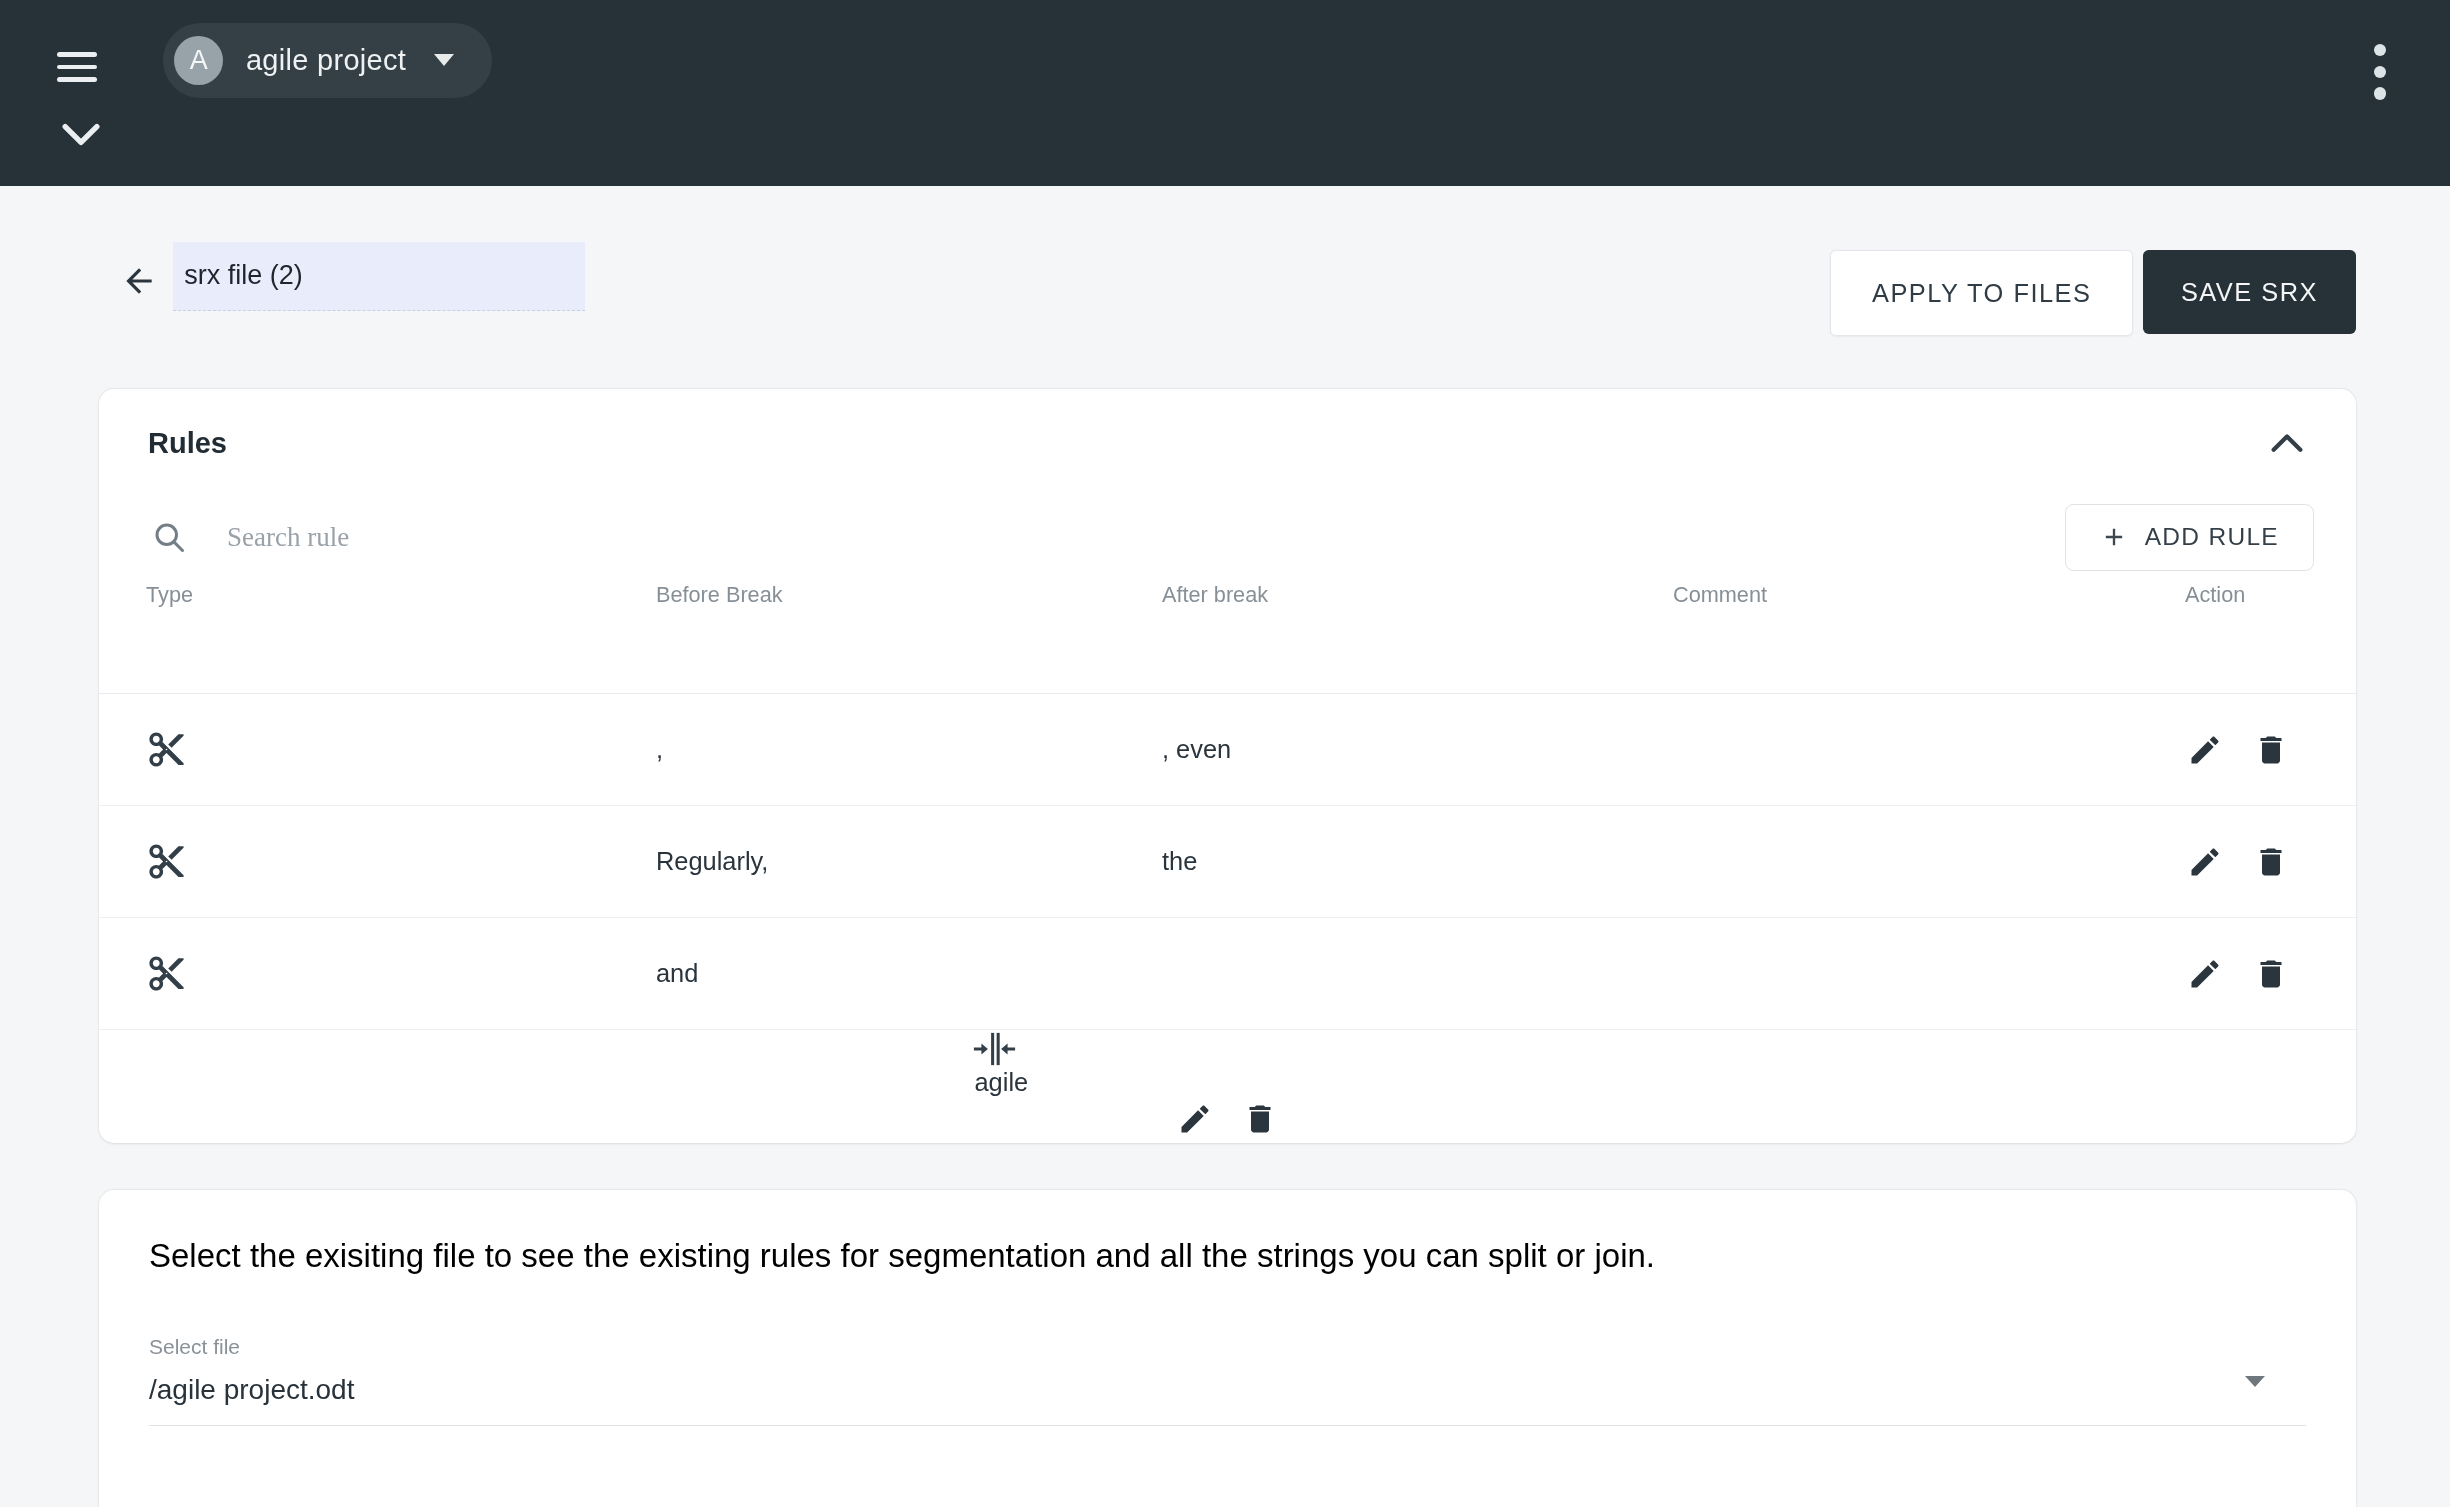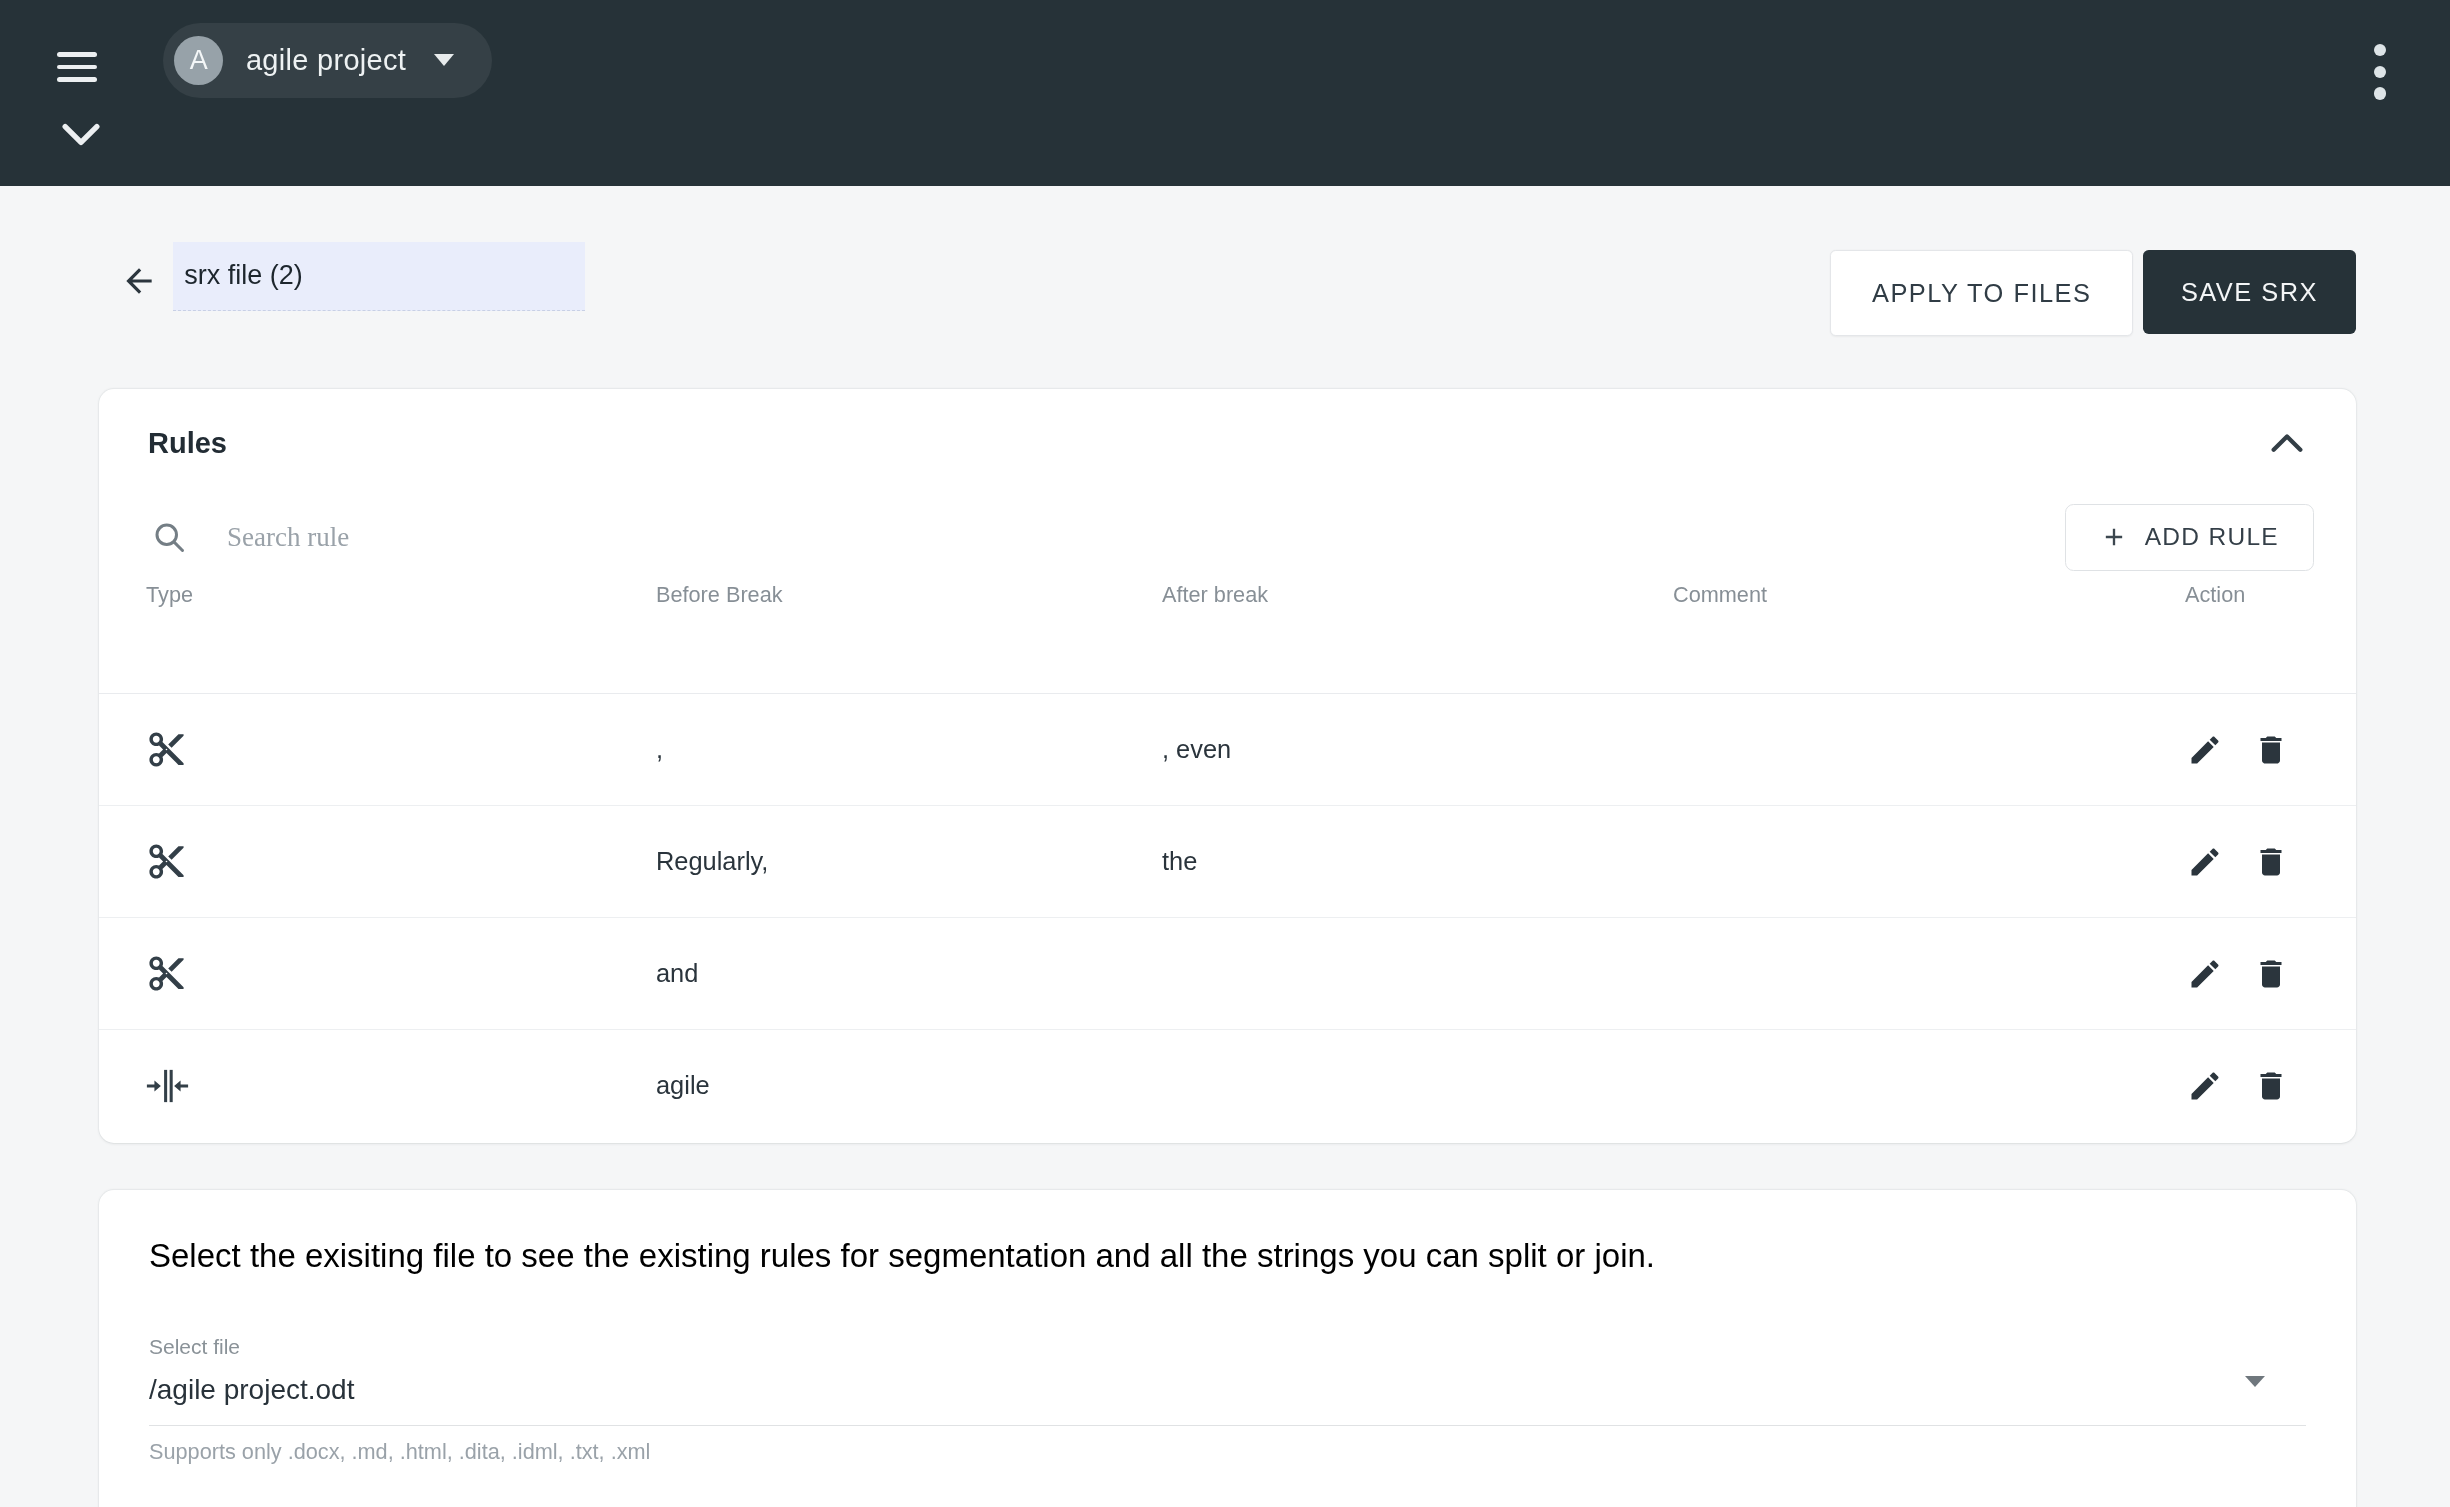--- a/index.html
+++ b/index.html
@@ -67,21 +67,21 @@
   
   .thead{display:flex;align-items:flex-start;height:111px;padding:0 47px;margin-top:11.3px;
     border-bottom:0.9px solid #e9ebee;}
   .thead div{font-size:21.7px;color:#878f96;}
   .c-type{width:510px;}
   .c-before{width:506px;}
   .c-after{width:511px;}
   .c-comment{width:512px;}
   .c-action{flex:1;}
   .trow{display:flex;align-items:center;height:111px;padding:0 47px;border-bottom:0.9px solid #edeff1;}
-  .trow:last-child{border-bottom:none;}
+  .trow:last-child{border-bottom:none;flex-direction:column;}
   .trow .cell-text{font-size:25.4px;color:#2a343c;}
   .type-icon{color:#333f48;display:flex;align-items:center;}
   .action-cell{display:flex;align-items:center;gap:26px;}
   .icon-btn{color:#2b353d;cursor:pointer;display:flex;align-items:center;padding:1.9px;}
 
   
   .file-inner{padding:47px 50px 0 50px;}
   .file-desc{font-size:33px;color:#000000;}
   .select-field{margin-top:60px;border-bottom:0.9px solid #e0e2e4;padding-bottom:19px;position:relative;cursor:pointer;}
   .select-label{font-size:21px;color:#8a9298;}
@@ -276,16 +276,15 @@
 <div class="card file-card">
   <div class="file-inner">
     <div class="file-desc">Select the exisiting file to see the existing rules for segmentation and all the strings you can split or join.</div>
 
     <div class="select-field">
       <div class="select-label">Select file</div>
       <div class="select-value">/agile project.odt</div>
       <span class="select-caret"></span>
     </div>
 
-    <div class="file-helper">Supports only .docx, .md, .html, .dita, .idml, .txt, .xml</div>
   </div>
 </div>
 
 
 </body></html>

